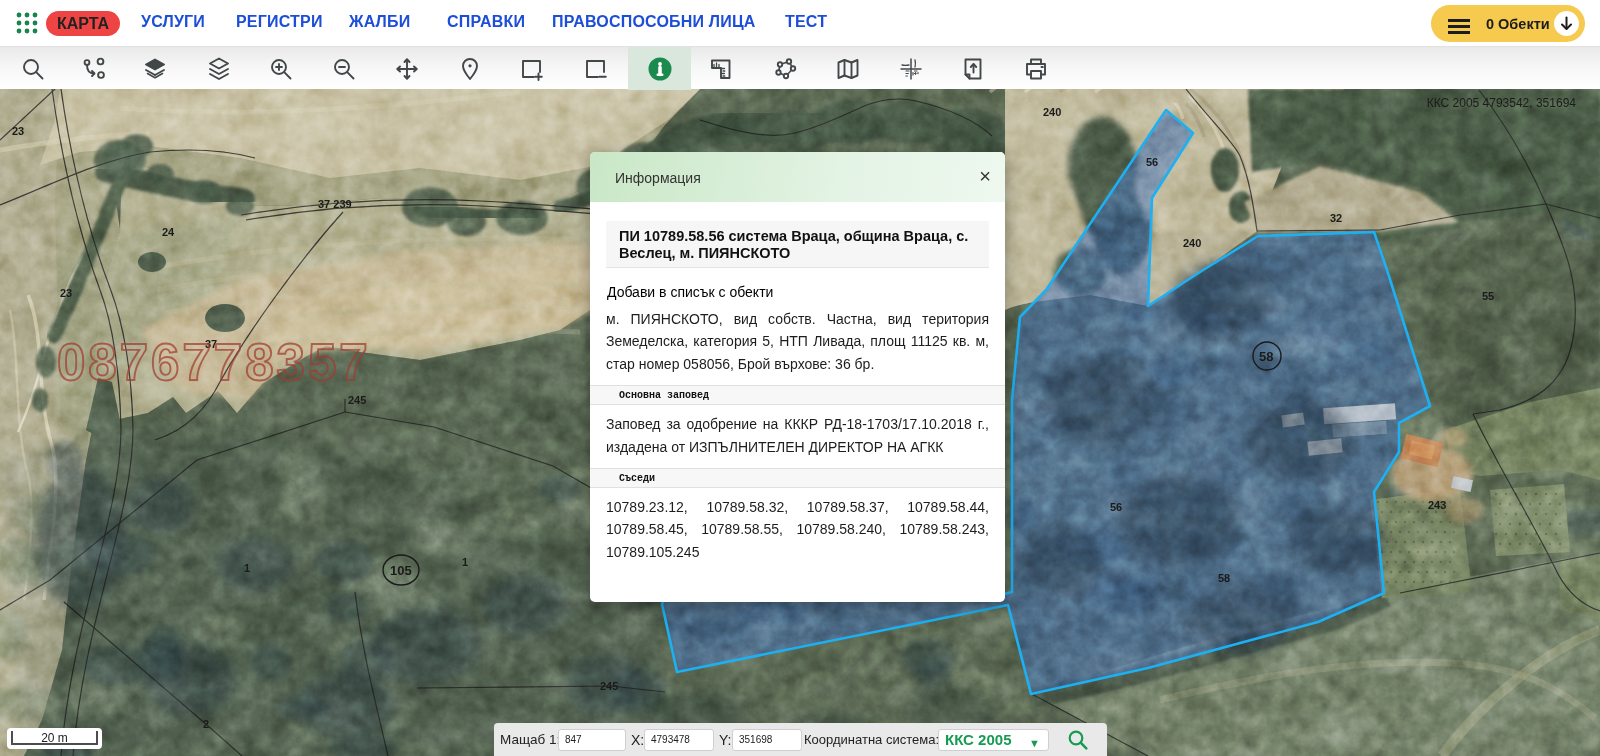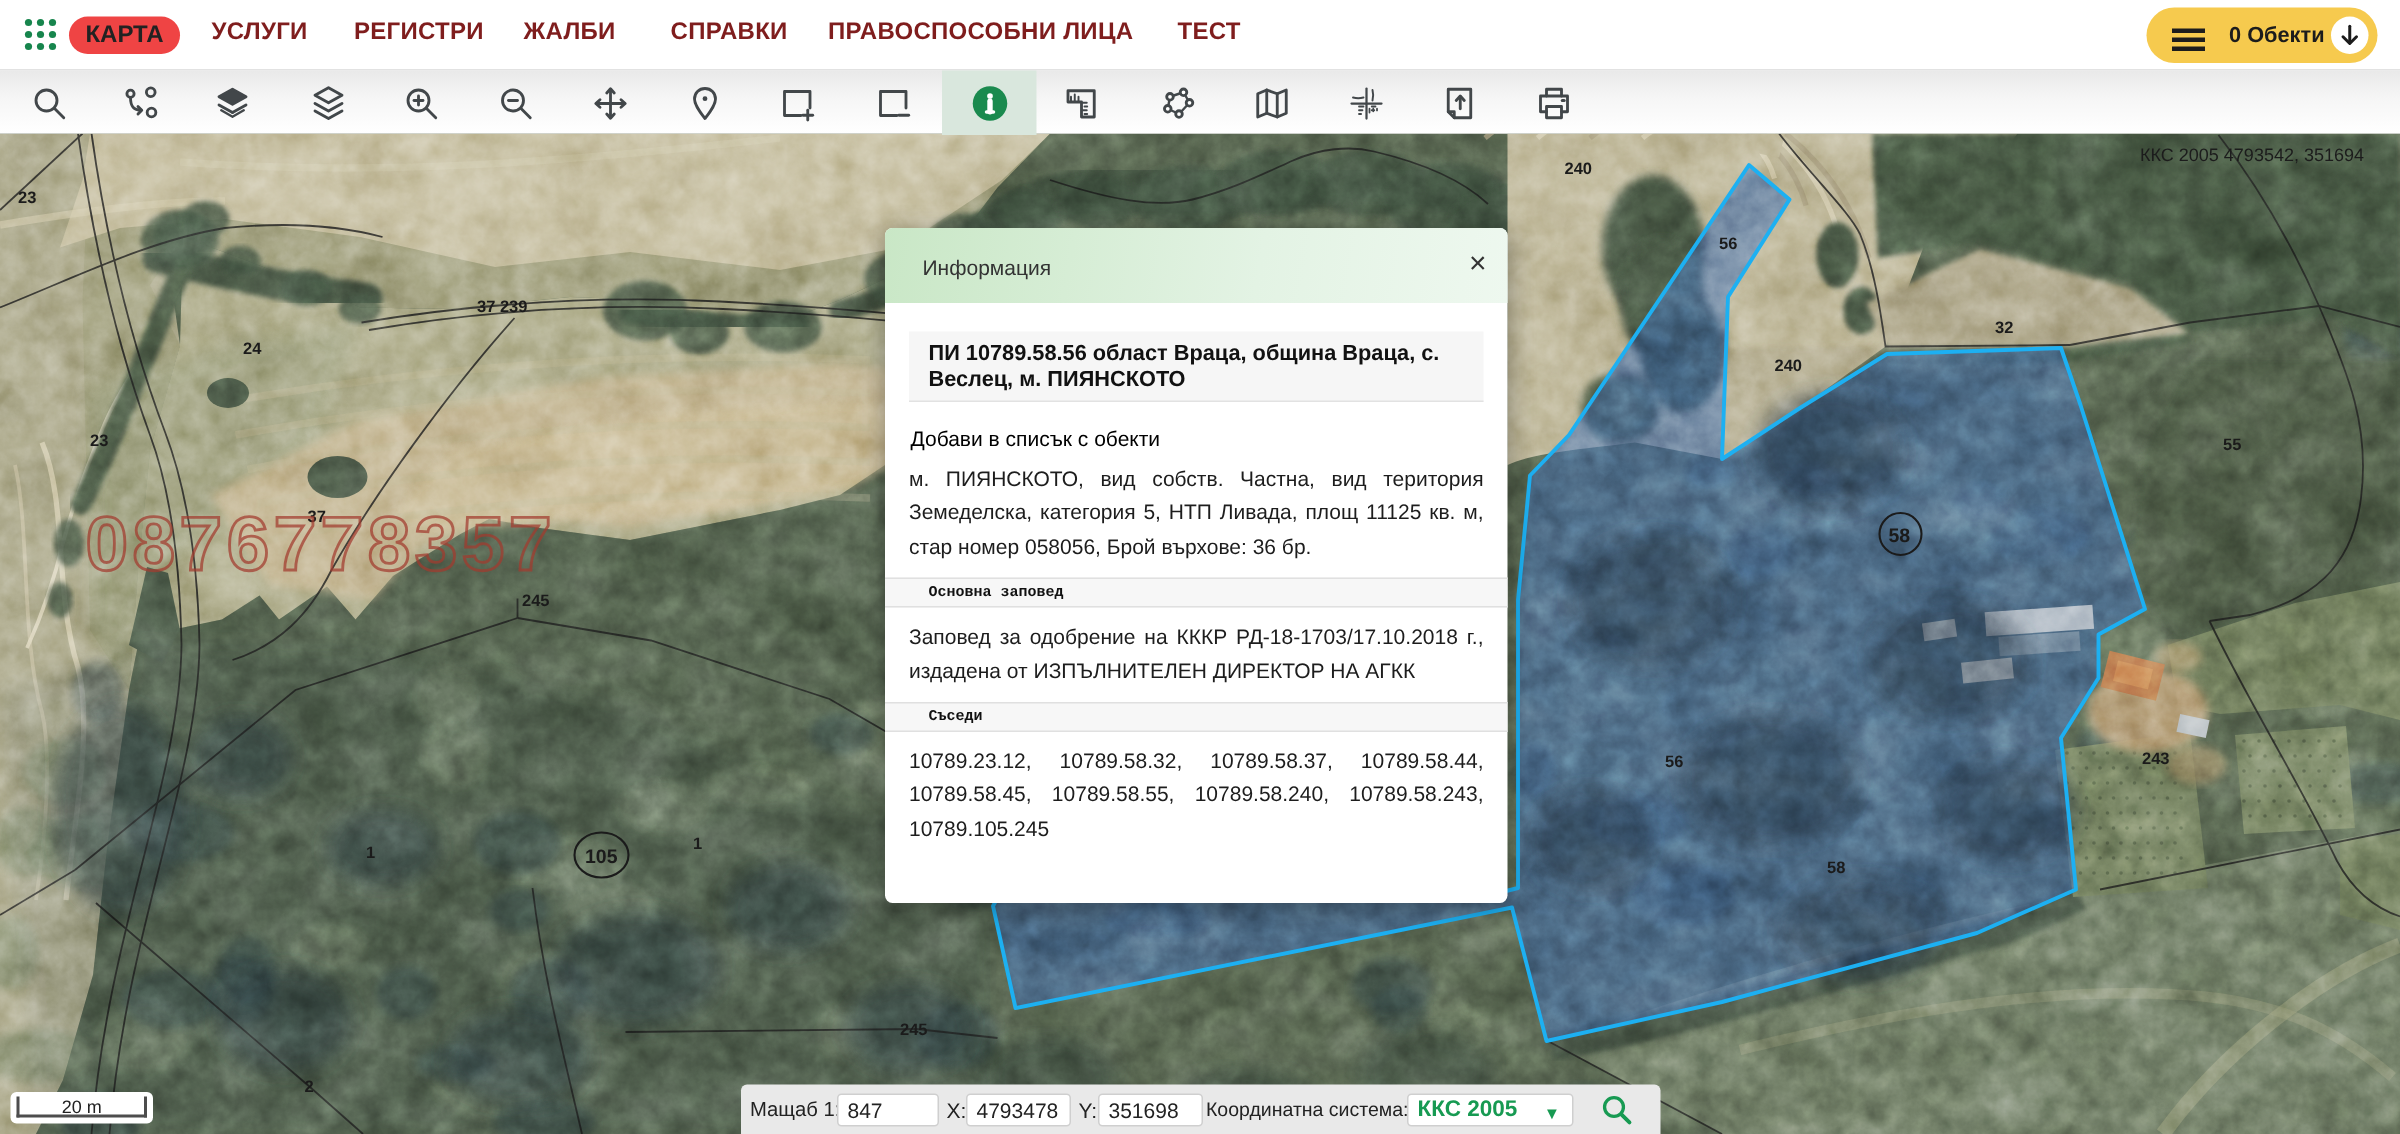--- a/index.html
+++ b/index.html
@@ -1,21 +1,21 @@
 <!DOCTYPE html>
 <html><head>
 <meta charset="utf-8">
 <style>
   html,body{margin:0;padding:0;width:1600px;height:756px;overflow:hidden;
     font-family:"Liberation Sans",sans-serif;background:#fff;}
   .nav{position:absolute;left:0;top:0;width:1600px;height:46px;background:#fff;z-index:30;}
   .dots{position:absolute;left:16px;top:12px;}
   .pill{position:absolute;left:46px;top:11px;width:74px;height:25px;background:#ef4444;
     border-radius:13px;text-align:center;line-height:25px;font-weight:bold;font-size:16px;color:#222;}
-  .nl{position:absolute;top:13px;font-weight:bold;font-size:16px;color:#7f1d1d;letter-spacing:.2px;}
+  .nl{position:absolute;top:13px;font-weight:bold;font-size:16px;color:#1d4ed8;letter-spacing:.2px;}
   .rpill{position:absolute;left:1431px;top:5px;width:154px;height:37px;background:#f6ca4e;border-radius:19px;}
   .rpill .txt{position:absolute;left:55px;top:11px;font-weight:bold;font-size:14.5px;color:#1c1c1c;}
   .rpill .circ{position:absolute;right:6px;top:6px;width:25px;height:25px;border-radius:50%;background:#fff;
     text-align:center;line-height:25px;font-size:16px;color:#222;font-weight:bold;}
   .hb{position:absolute;left:17px;top:14px;width:22px;height:3px;background:#1c1c1c;}
   .toolbar{position:absolute;left:0;top:46px;width:1600px;height:43px;
     background:linear-gradient(180deg,#e9e9e9 0,#f6f6f6 45%,#ffffff 100%);border-top:1px solid #e2e2e2;
     box-sizing:border-box;z-index:30;}
   .tool{position:absolute;top:0;width:63px;height:43px;}
   .tool svg{position:absolute;left:50%;top:50%;transform:translate(-50%,-50%);}
@@ -36,21 +36,21 @@
   .ptitle{margin-top:19px;background:#f6f6f6;border-bottom:1px solid #e2e2e2;padding:7px 13px 6px 13px;
     font-weight:bold;font-size:14.5px;color:#111;line-height:16.5px;}
   .plink{margin:16px 0 0 1px;color:#000000;font-size:14px;}
   .ppar{margin-top:8px;text-align:justify;line-height:22.4px;font-size:14px;color:#1d1d1d;}
   .psec{margin:10px -16px 0 -16px;background:#f7f7f7;border-top:1px solid #e0e0e0;border-bottom:1px solid #e0e0e0;
     padding:4px 16px 3px 29px;font-weight:bold;font-size:10px;color:#111;font-family:Liberation Mono, monospace;}
   .bbar{position:absolute;left:494px;top:723px;width:613px;height:33px;background:#e9e9e9;
     border-radius:4px 4px 0 0;z-index:25;font-size:14px;color:#222;}
   .bbar .lab{position:absolute;top:9px;}
   .bbar .inp{position:absolute;top:6px;height:18px;background:#fff;border:1px solid #cfcfcf;border-radius:3px;
-    padding:1px 6px;font-size:14px;color:#222;line-height:18px;}
+    padding:1px 6px;font-size:10px;color:#222;line-height:18px;}
 </style>
 </head>
 <body>
 <div class="map" id="mapwrap">
 <svg width="1600" height="667" viewBox="0 89 1600 667">
 <defs>
 <filter id="nz" x="0%" y="0%" width="100%" height="100%" color-interpolation-filters="sRGB">
  <feTurbulence type="fractalNoise" baseFrequency="0.07" numOctaves="4" seed="11"></feTurbulence>
  <feColorMatrix type="matrix" values="0.33 0.33 0.33 0 0  0.33 0.33 0.33 0 0  0.33 0.33 0.33 0 0  0 0 0 0 1"></feColorMatrix>
 </filter>
@@ -652,21 +652,21 @@
         <line x1="18.5" y1="11" x2="19.8" y2="11" stroke-width="2"></line>
       </svg>
     </div>
 </div>
 <div class="popup">
   <div class="phead">
       <div class="t">Информация</div>
       <div class="x">×</div>
     </div>
   <div class="pbody">
-    <div class="ptitle">ПИ 10789.58.56 област Враца, община Враца, с. Веслец, м. ПИЯНСКОТО</div>
+    <div class="ptitle">ПИ 10789.58.56 система Враца, община Враца, с. Веслец, м. ПИЯНСКОТО</div>
     <div class="plink">Добави в списък с обекти</div>
     <div class="ppar">м. ПИЯНСКОТО, вид собств. Частна, вид територия Земеделска, категория 5, НТП Ливада, площ 11125 кв. м, стар номер 058056, Брой върхове: 36 бр.</div>
     <div class="psec">Основна заповед</div>
     <div class="ppar">Заповед за одобрение на КККР РД-18-1703/17.10.2018 г., издадена от ИЗПЪЛНИТЕЛЕН ДИРЕКТОР НА АГКК</div>
     <div class="psec">Съседи</div>
     <div class="ppar">10789.23.12, 10789.58.32, 10789.58.37, 10789.58.44, 10789.58.45, 10789.58.55, 10789.58.240, 10789.58.243, 10789.105.245</div>
   </div>
 </div>
 <div class="bbar">
   <span class="lab" style="left:6px;font-size:13.5px">Мащаб 1:</span>

